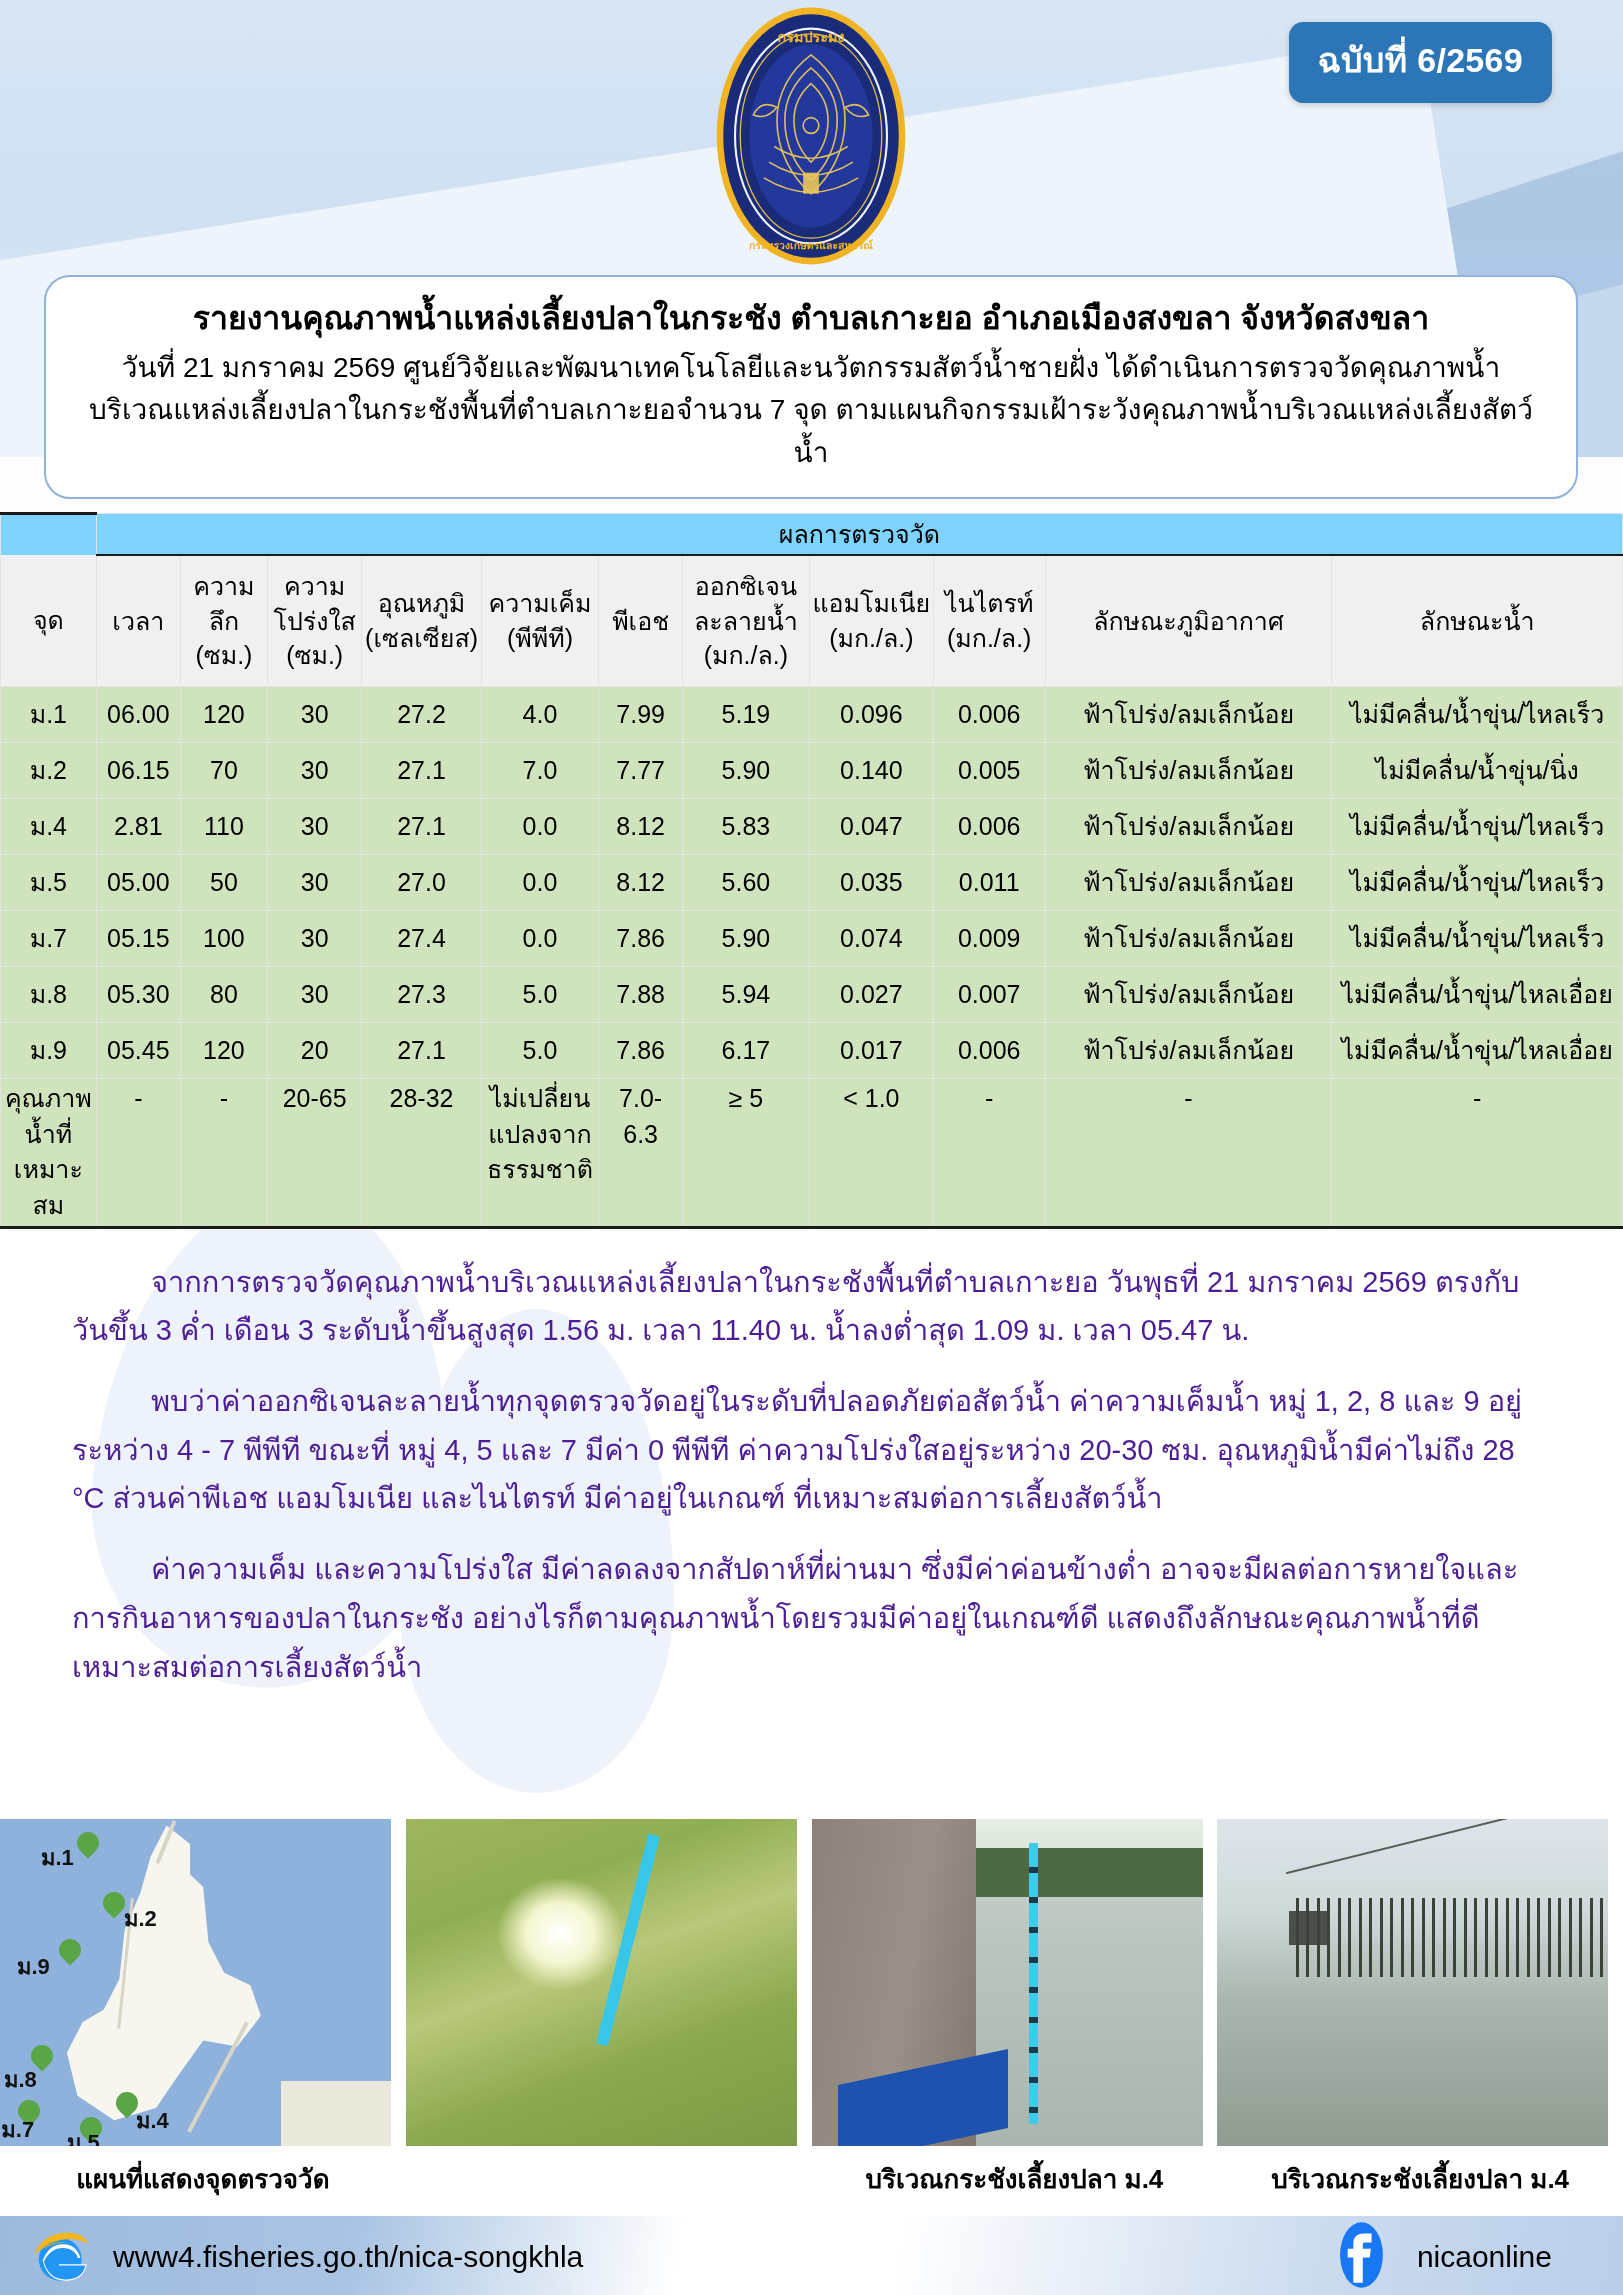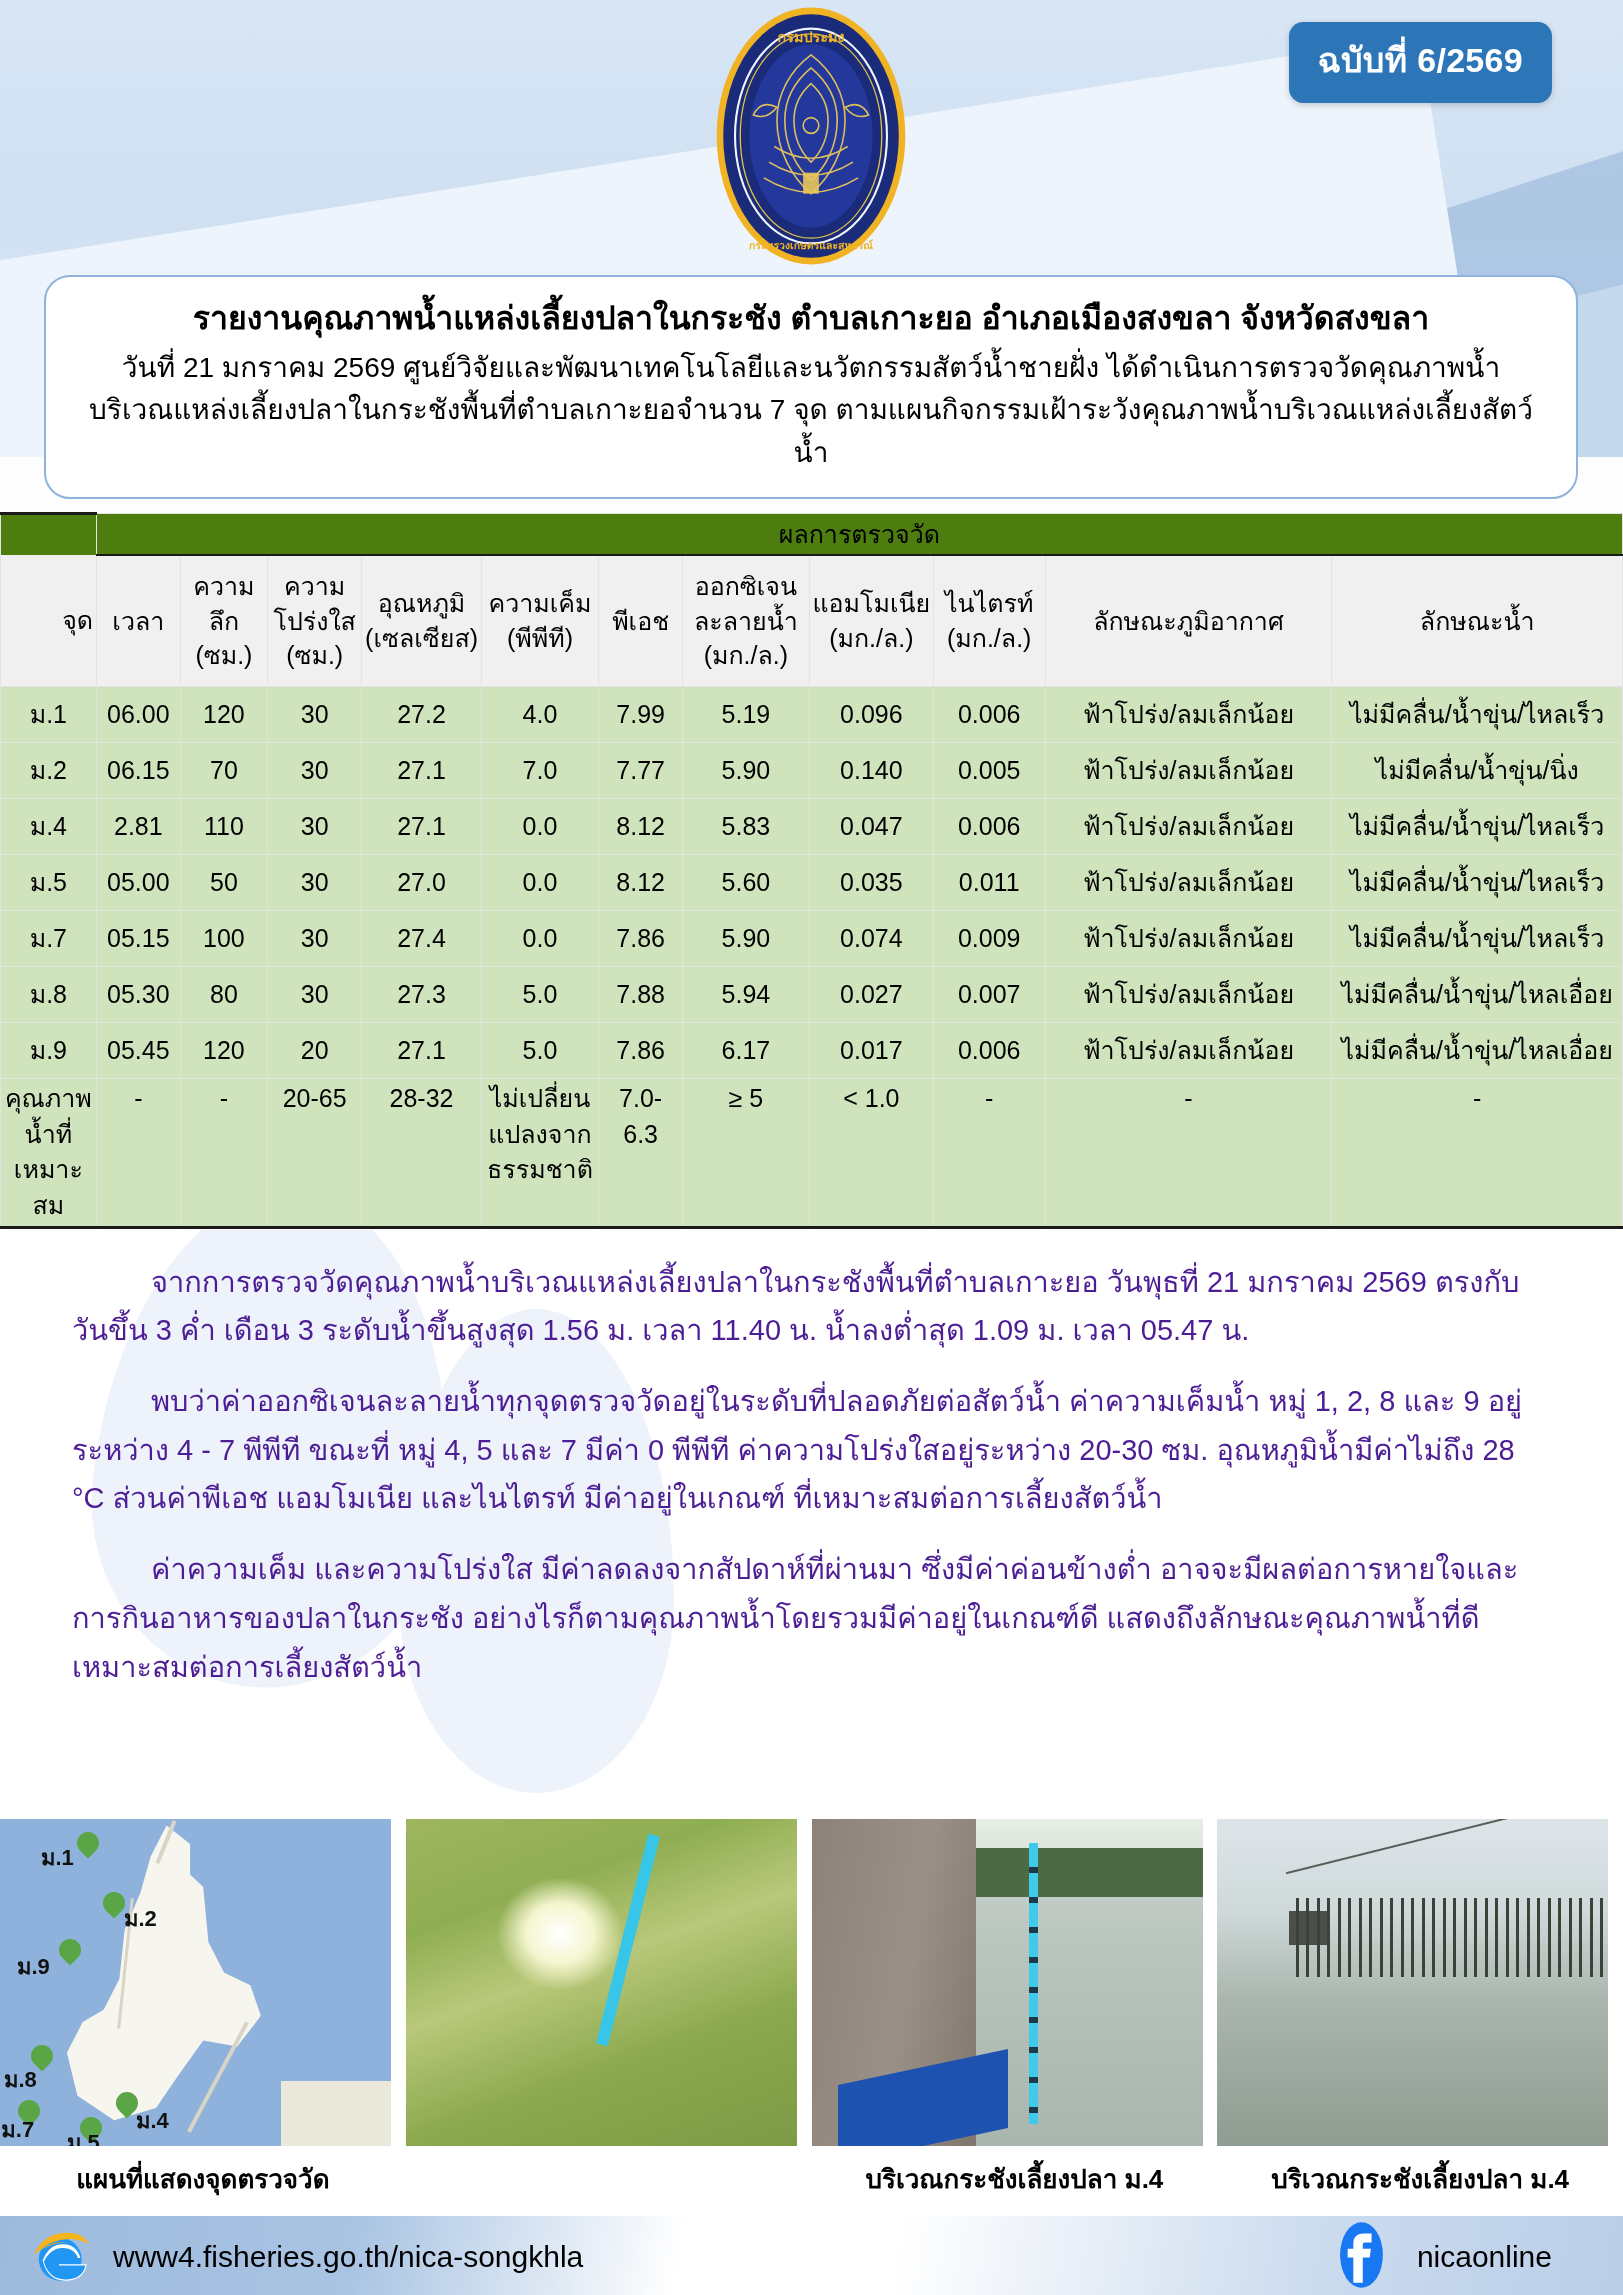--- a/index.html
+++ b/index.html
@@ -112,37 +112,37 @@
     font-size: 25px;
   }
   table.report th, table.report td {
     border: 0.7px solid #e3e3e3;
     text-align: center;
     vertical-align: middle;
     color: #000;
     font-weight: 400;
   }
   .thead-top td {
-    background: #4d7c0f;
+    background: #7dd3fc;
     border-top: 3.3px solid #1a1a1a;
     border-bottom: 2.6px solid #1a1a1a;
     height: 39px;
     font-size: 25px;
   }
   .thead-top td.blank { border-bottom: 0.7px solid #f0f0f0; border-top: 3.3px solid #1a1a1a; }
   .thead-top td.spanres { border-bottom: 2.6px solid #1a1a1a; }
   .thead-sub td {
     background: #f0f0f0;
     border-bottom: 3.3px solid #1a1a1a;
     height: 131px;
     font-size: 25px;
     line-height: 1.38;
     padding: 3.9px 2.6px;
   }
-  .thead-sub td.pointcell { vertical-align: middle; text-align: right; }
+  .thead-sub td.pointcell { vertical-align: middle; }
   tbody.data tr td {
     background: #cfe3bd;
     height: 56px;
     font-size: 25px;
     padding: 2.6px 3.9px;
   }
   tbody.data tr:last-child td { border-bottom: 3.3px solid #1a1a1a; }
   tr.standard td {
     background: #f0f0f0;
     height: 131px;

